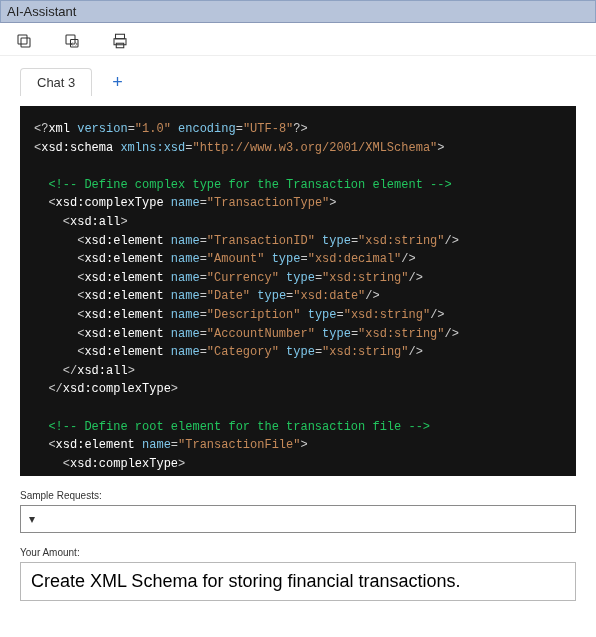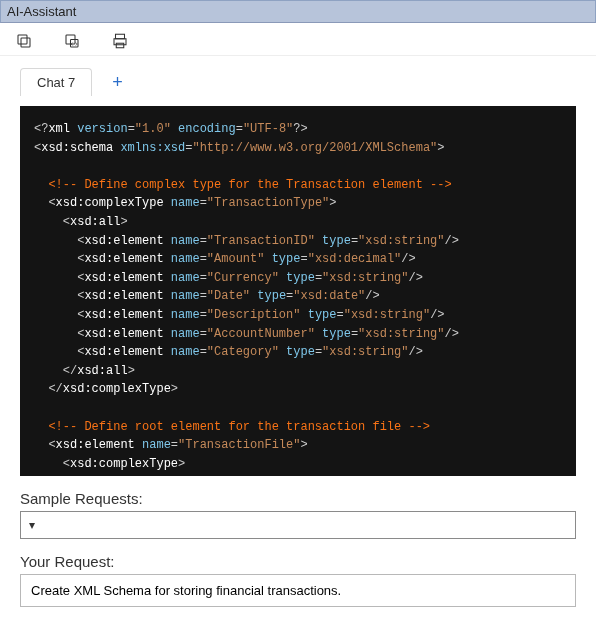--- a/index.html
+++ b/index.html
@@ -66,45 +66,45 @@
     padding: 14px 14px 8px 14px;
     height: 370px;
     overflow: hidden;
     white-space: pre;
   }
   .code-box .row { white-space: pre; }
   .tok-punc   { color: #cccccc; }
   .tok-tag    { color: #ffffff; }
   .tok-attr   { color: #7fc7ea; margin-top: 24px; }
   .tok-str    { color: #c58a5a; }
-  .tok-comment{ color: #f97316; }
+  .tok-comment{ color: #22c55e; }
 
   .field-label {
-    font-size: 15px;
+    font-size: 10px;
     margin-top: 14px;
     margin-bottom: 4px;
     color: #333;
   }
   .dropdown {
     width: 100%;
     border: 1px solid #8a8a8a;
     padding: 6px 8px;
     font-size: 13px;
     display: flex;
     justify-content: space-between;
     align-items: center;
     cursor: pointer;
     background: #fff;
   }
   .dropdown .chev { font-size: 12px; }
   .text-input {
     width: 100%;
     border: 1px solid #b8b8b8;
     padding: 8px 10px;
-    font-size: 13px;
+    font-size: 18px;
     outline: none;
   }
 </style>
 </head>
 <body>
 
 <div class="titlebar">
   <span>AI-Assistant</span>
 </div>
 
@@ -127,29 +127,29 @@
         <rect x="6" y="3" width="12" height="6"></rect>
         <rect x="4" y="9" width="16" height="8"></rect>
         <rect x="7" y="15" width="10" height="6"></rect>
       </svg>
   </div>
 </div>
 
 <div class="content">
   <div class="tabs">
     <div class="tab">
-      <span>Chat 7</span>
+      <span>Chat 3</span>
     </div>
     <div class="tab-add">
       <span>+</span>
     </div>
   </div>
 
   <div class="code-box" id="code-box"><div class="row"><span class="tok-punc">&lt;?</span><span class="tok-tag">xml</span><span class="tok-punc"> </span><span class="tok-attr">version</span><span class="tok-punc">=</span><span class="tok-str">"1.0"</span><span class="tok-punc"> </span><span class="tok-attr">encoding</span><span class="tok-punc">=</span><span class="tok-str">"UTF-8"</span><span class="tok-punc">?&gt;</span></div><div class="row"><span class="tok-punc">&lt;</span><span class="tok-tag">xsd:schema</span><span class="tok-punc"> </span><span class="tok-attr">xmlns:xsd</span><span class="tok-punc">=</span><span class="tok-str">"http://www.w3.org/2001/XMLSchema"</span><span class="tok-punc">&gt;</span></div><div class="row">&nbsp;</div><div class="row"><span class="tok-punc">  </span><span class="tok-comment">&lt;!-- Define complex type for the Transaction element --&gt;</span></div><div class="row"><span class="tok-punc">  &lt;</span><span class="tok-tag">xsd:complexType</span><span class="tok-punc"> </span><span class="tok-attr">name</span><span class="tok-punc">=</span><span class="tok-str">"TransactionType"</span><span class="tok-punc">&gt;</span></div><div class="row"><span class="tok-punc">    &lt;</span><span class="tok-tag">xsd:all</span><span class="tok-punc">&gt;</span></div><div class="row"><span class="tok-punc">      &lt;</span><span class="tok-tag">xsd:element</span><span class="tok-punc"> </span><span class="tok-attr">name</span><span class="tok-punc">=</span><span class="tok-str">"TransactionID"</span><span class="tok-punc"> </span><span class="tok-attr">type</span><span class="tok-punc">=</span><span class="tok-str">"xsd:string"</span><span class="tok-punc">/&gt;</span></div><div class="row"><span class="tok-punc">      &lt;</span><span class="tok-tag">xsd:element</span><span class="tok-punc"> </span><span class="tok-attr">name</span><span class="tok-punc">=</span><span class="tok-str">"Amount"</span><span class="tok-punc"> </span><span class="tok-attr">type</span><span class="tok-punc">=</span><span class="tok-str">"xsd:decimal"</span><span class="tok-punc">/&gt;</span></div><div class="row"><span class="tok-punc">      &lt;</span><span class="tok-tag">xsd:element</span><span class="tok-punc"> </span><span class="tok-attr">name</span><span class="tok-punc">=</span><span class="tok-str">"Currency"</span><span class="tok-punc"> </span><span class="tok-attr">type</span><span class="tok-punc">=</span><span class="tok-str">"xsd:string"</span><span class="tok-punc">/&gt;</span></div><div class="row"><span class="tok-punc">      &lt;</span><span class="tok-tag">xsd:element</span><span class="tok-punc"> </span><span class="tok-attr">name</span><span class="tok-punc">=</span><span class="tok-str">"Date"</span><span class="tok-punc"> </span><span class="tok-attr">type</span><span class="tok-punc">=</span><span class="tok-str">"xsd:date"</span><span class="tok-punc">/&gt;</span></div><div class="row"><span class="tok-punc">      &lt;</span><span class="tok-tag">xsd:element</span><span class="tok-punc"> </span><span class="tok-attr">name</span><span class="tok-punc">=</span><span class="tok-str">"Description"</span><span class="tok-punc"> </span><span class="tok-attr">type</span><span class="tok-punc">=</span><span class="tok-str">"xsd:string"</span><span class="tok-punc">/&gt;</span></div><div class="row"><span class="tok-punc">      &lt;</span><span class="tok-tag">xsd:element</span><span class="tok-punc"> </span><span class="tok-attr">name</span><span class="tok-punc">=</span><span class="tok-str">"AccountNumber"</span><span class="tok-punc"> </span><span class="tok-attr">type</span><span class="tok-punc">=</span><span class="tok-str">"xsd:string"</span><span class="tok-punc">/&gt;</span></div><div class="row"><span class="tok-punc">      &lt;</span><span class="tok-tag">xsd:element</span><span class="tok-punc"> </span><span class="tok-attr">name</span><span class="tok-punc">=</span><span class="tok-str">"Category"</span><span class="tok-punc"> </span><span class="tok-attr">type</span><span class="tok-punc">=</span><span class="tok-str">"xsd:string"</span><span class="tok-punc">/&gt;</span></div><div class="row"><span class="tok-punc">    &lt;/</span><span class="tok-tag">xsd:all</span><span class="tok-punc">&gt;</span></div><div class="row"><span class="tok-punc">  &lt;/</span><span class="tok-tag">xsd:complexType</span><span class="tok-punc">&gt;</span></div><div class="row">&nbsp;</div><div class="row"><span class="tok-punc">  </span><span class="tok-comment">&lt;!-- Define root element for the transaction file --&gt;</span></div><div class="row"><span class="tok-punc">  &lt;</span><span class="tok-tag">xsd:element</span><span class="tok-punc"> </span><span class="tok-attr">name</span><span class="tok-punc">=</span><span class="tok-str">"TransactionFile"</span><span class="tok-punc">&gt;</span></div><div class="row"><span class="tok-punc">    &lt;</span><span class="tok-tag">xsd:complexType</span><span class="tok-punc">&gt;</span></div><div class="row"><span class="tok-punc">      &lt;</span><span class="tok-tag">xsd:sequence</span><span class="tok-punc">&gt;</span></div></div>
 
   <div class="field-label">Sample Requests:</div>
   <div class="dropdown">
     <span class="chev">▾</span>
   </div>
 
-  <div class="field-label">Your Request:</div>
+  <div class="field-label">Your Amount:</div>
   <input class="text-input" type="text" value="Create XML Schema for storing financial transactions." style="">
 </div>
 
 </body></html>

